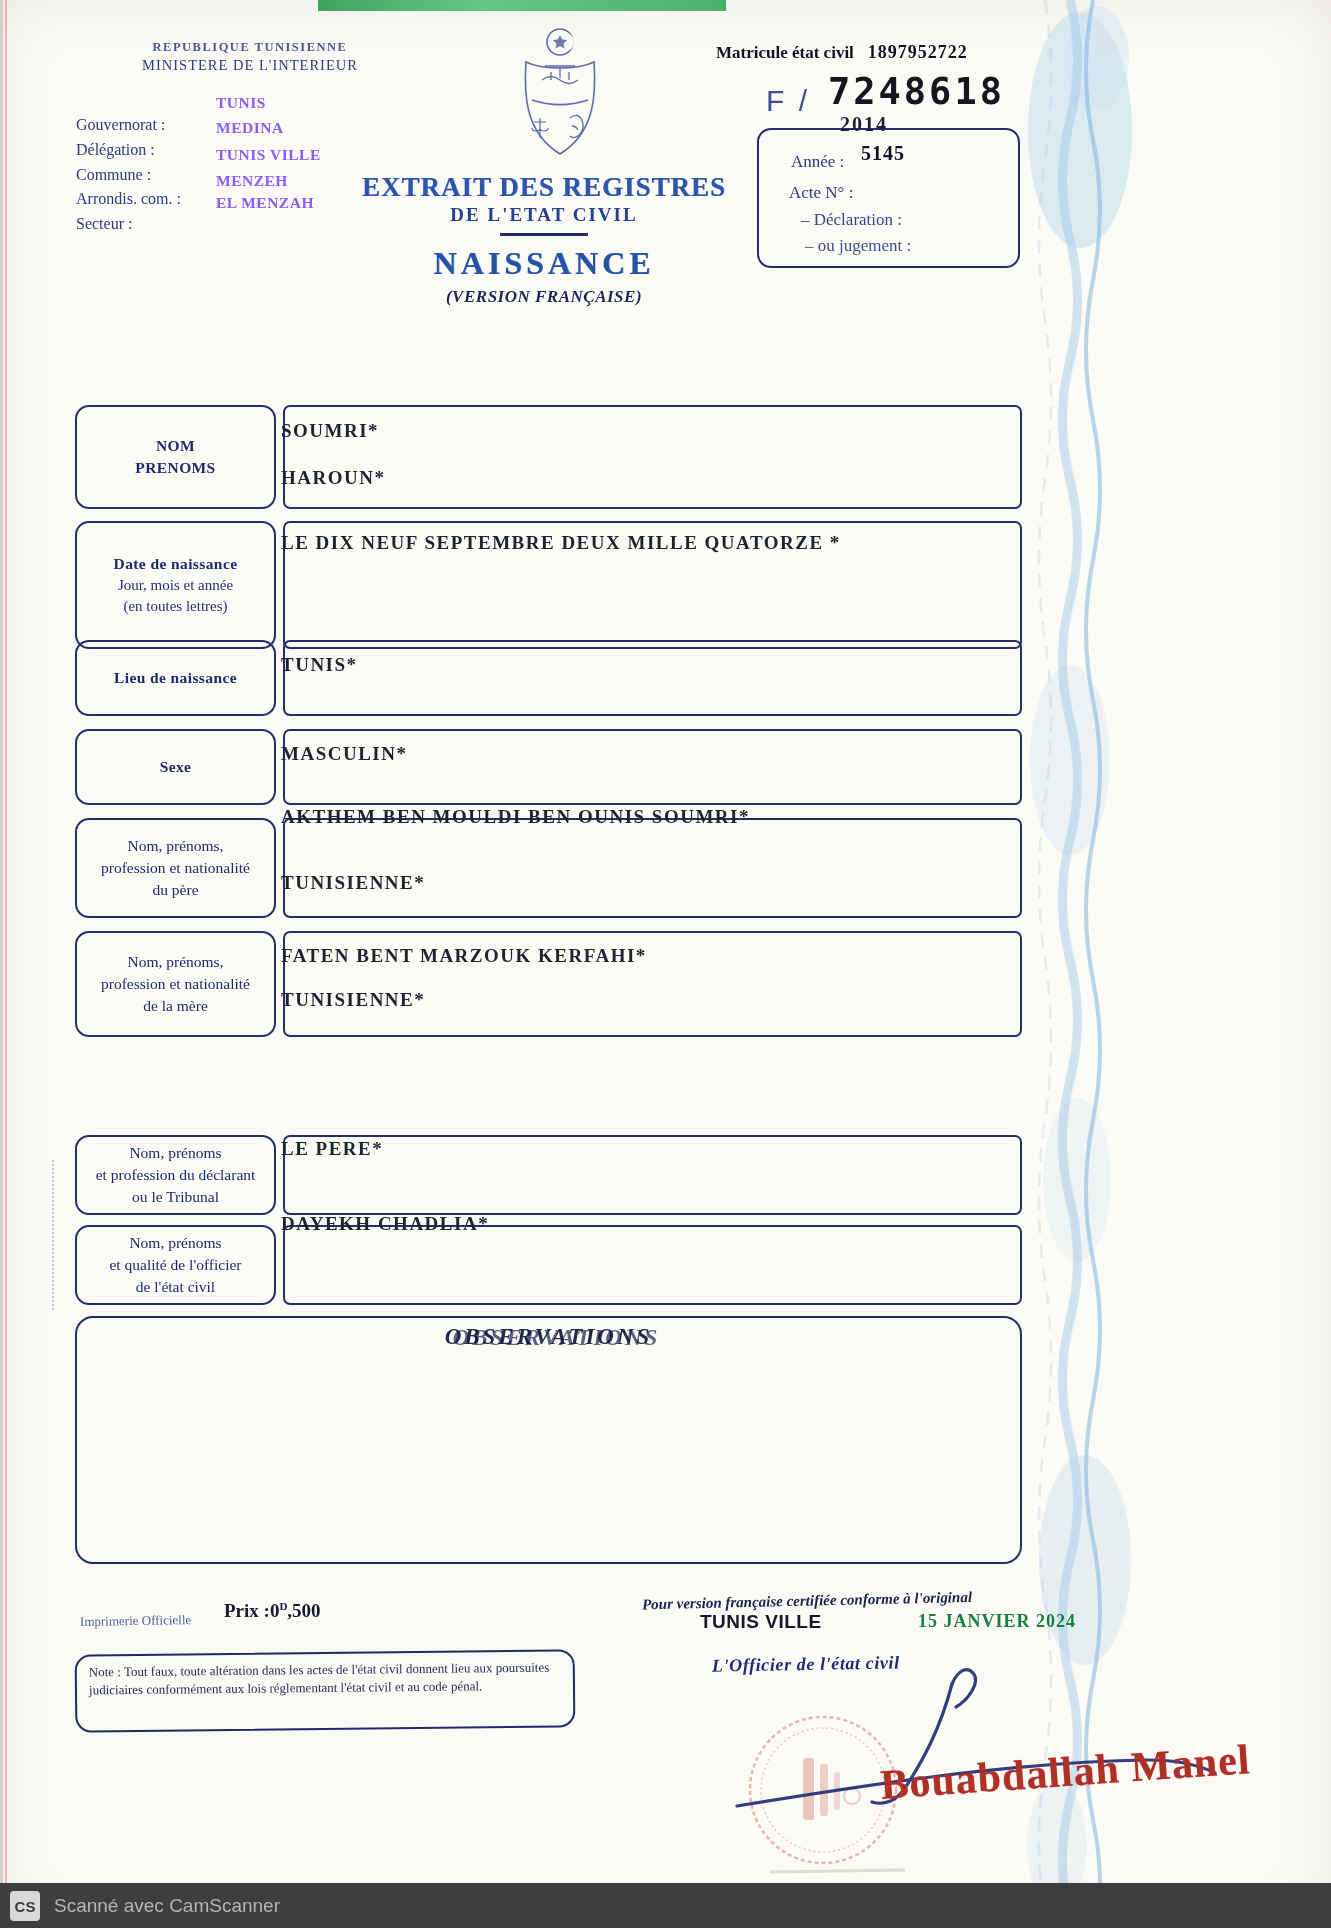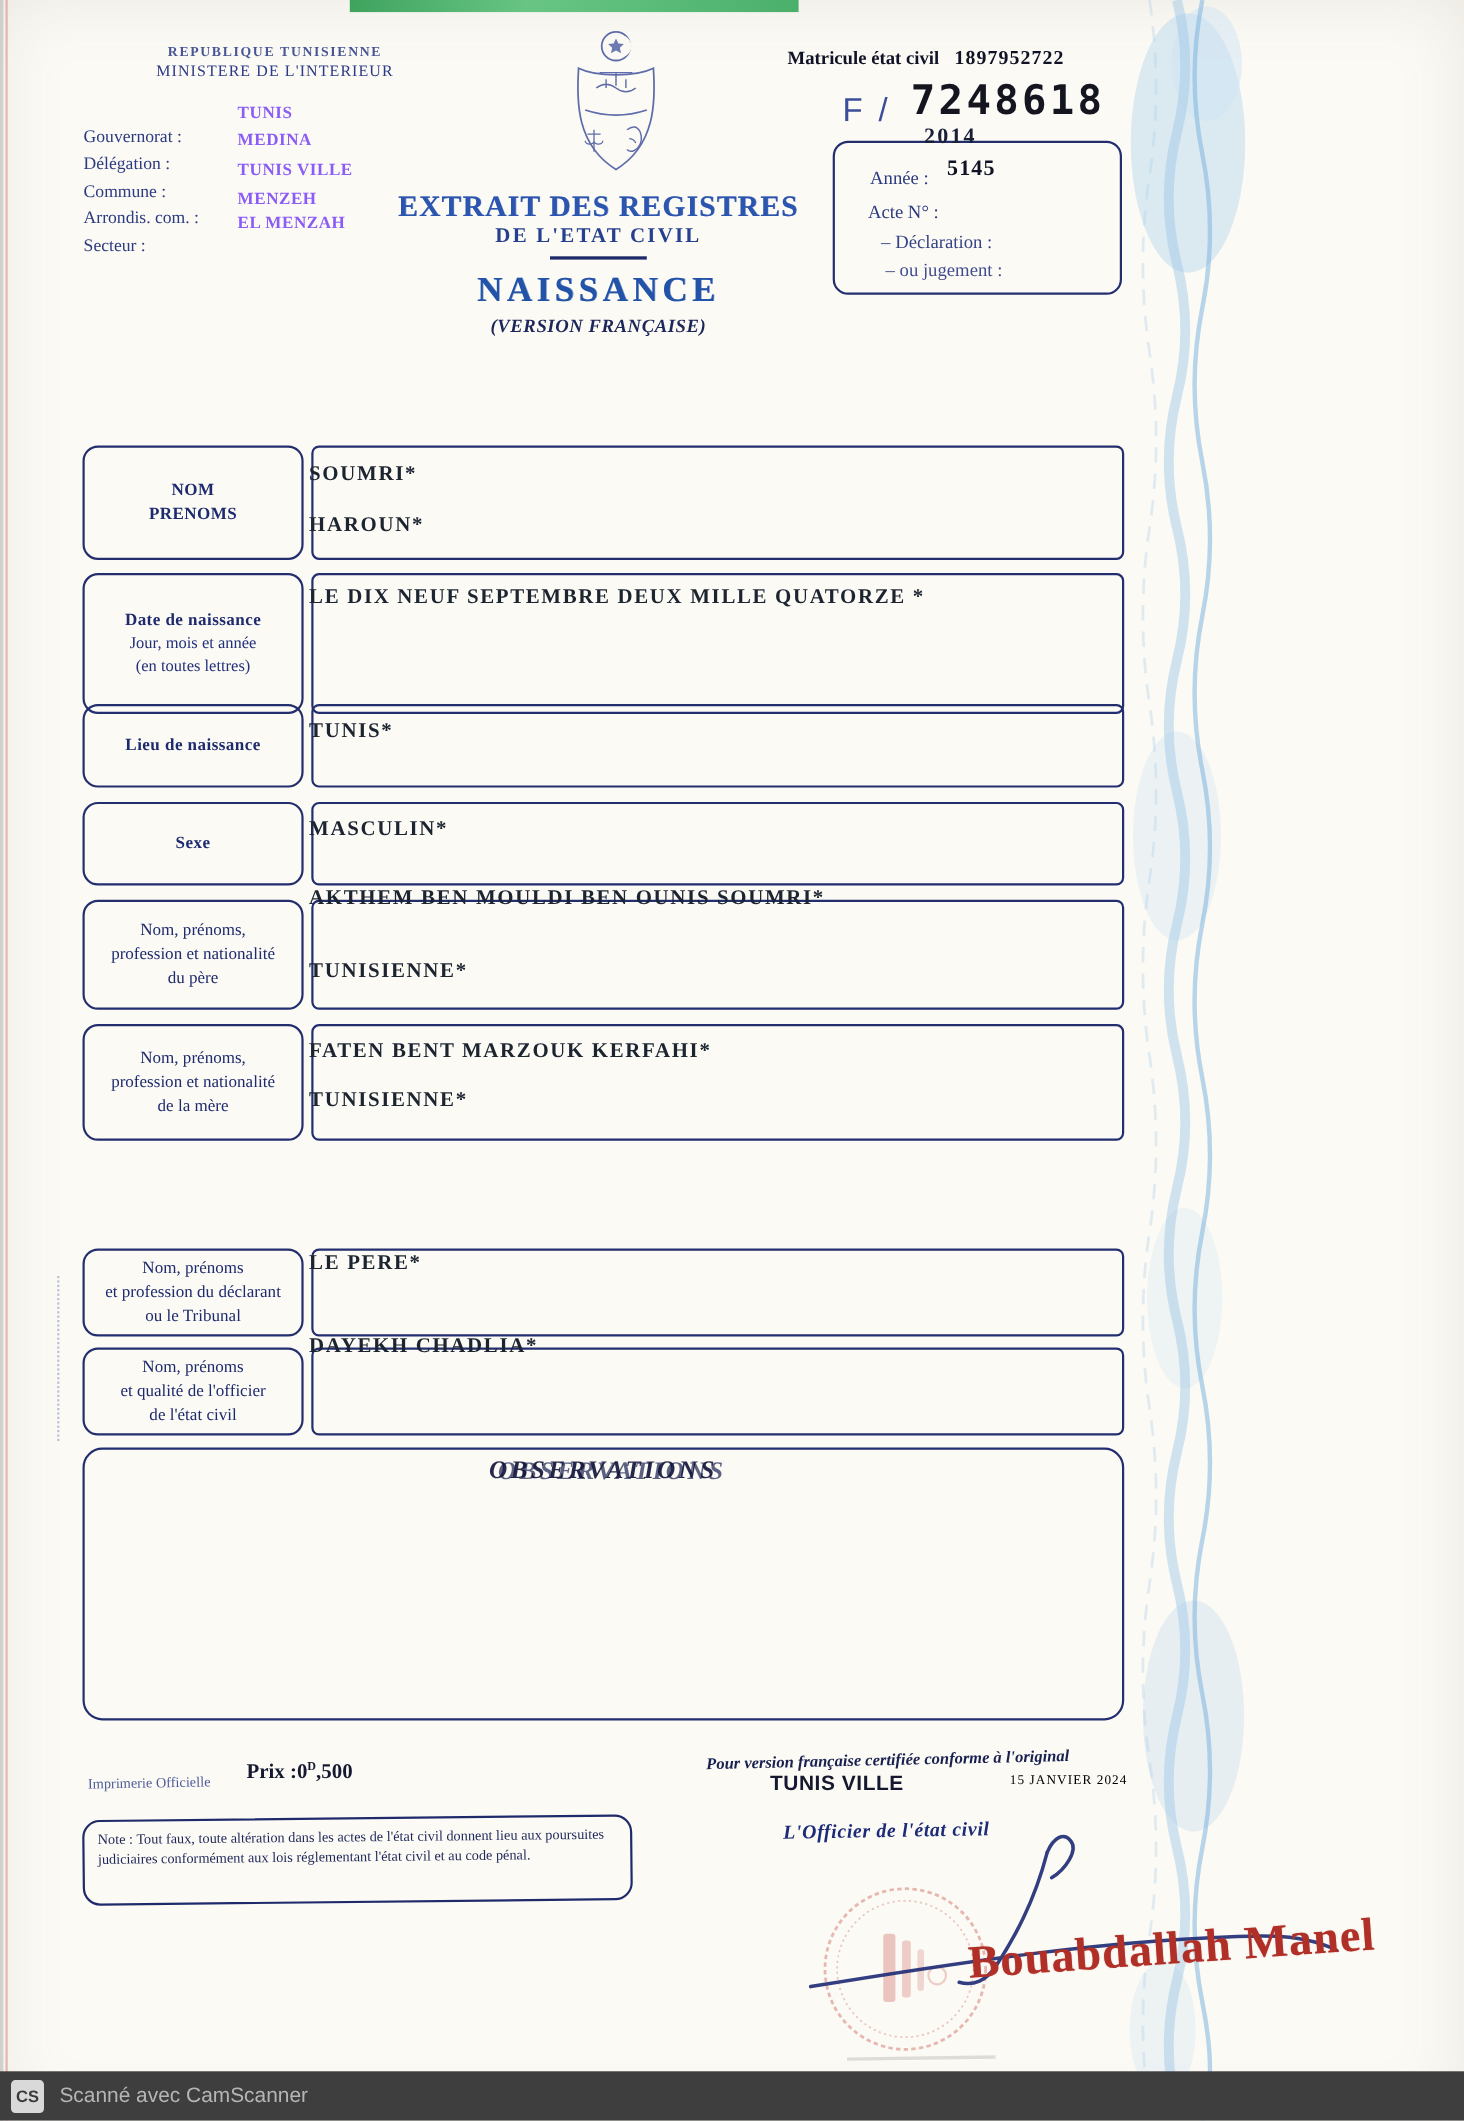--- a/index.html
+++ b/index.html
@@ -82,21 +82,21 @@
 
   
   .imprimerie{position:absolute;left:80px;top:1613px;font-size:13px;color:#33418a;opacity:.85;
         transform:rotate(-1deg);}
   .prix{position:absolute;left:224px;top:1600px;font-size:19px;font-weight:700;color:#141830;}
   .prix sup{font-size:11px;}
   .certif{position:absolute;left:642px;top:1592px;width:386px;font-style:italic;font-weight:700;
         font-size:15px;color:#17204f;transform:rotate(-1.3deg);}
   .place{position:absolute;left:700px;top:1611px;font-family:"Liberation Sans",sans-serif;
         font-weight:700;font-size:19px;color:#15182e;letter-spacing:.5px;}
-  .docdate{position:absolute;left:918px;top:1611px;font-size:12px;font-weight:400;color:#000000;
+  .docdate{position:absolute;left:918px;top:1611px;font-size:18px;font-weight:700;color:#15803d;
         letter-spacing:1px;}
   .officer-title{position:absolute;left:712px;top:1654px;font-style:italic;font-weight:700;
         font-size:18px;color:#1c2b78;letter-spacing:.6px;transform:rotate(-1deg);}
   .note-box{position:absolute;left:75px;top:1652px;width:500px;height:78px;border:2px solid #1f2a6b;
         border-radius:16px;padding:7px 12px;transform:rotate(-.6deg);}
   .note-text{font-size:13px;line-height:1.38;color:#1d2658;}
 
   .sig-name{position:absolute;left:880px;top:1748px;font-weight:700;font-size:42px;color:#b03028;
         letter-spacing:1px;transform:rotate(-4deg);text-shadow:0 0 1px rgba(176,48,40,.55);
         white-space:nowrap;}

